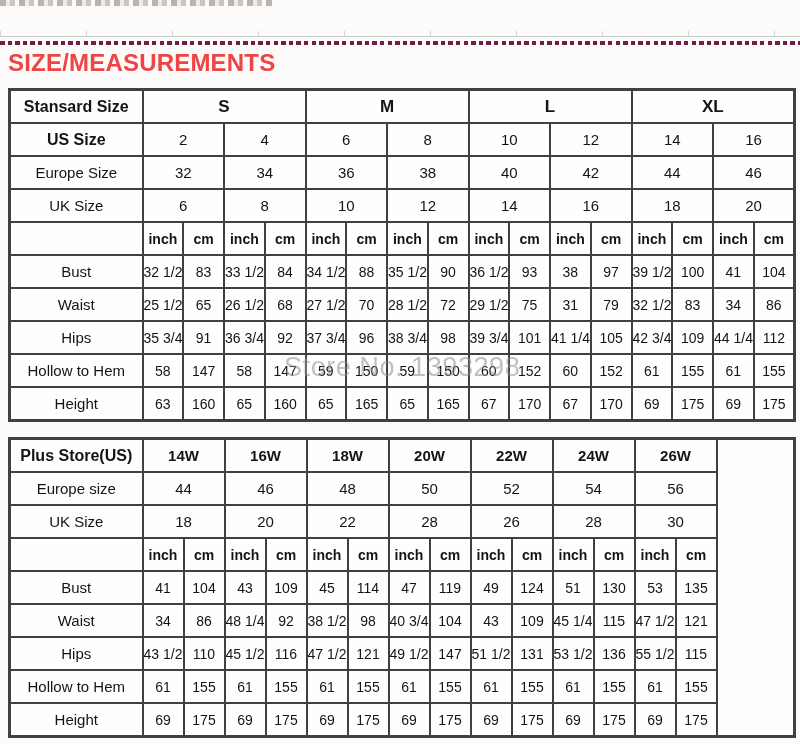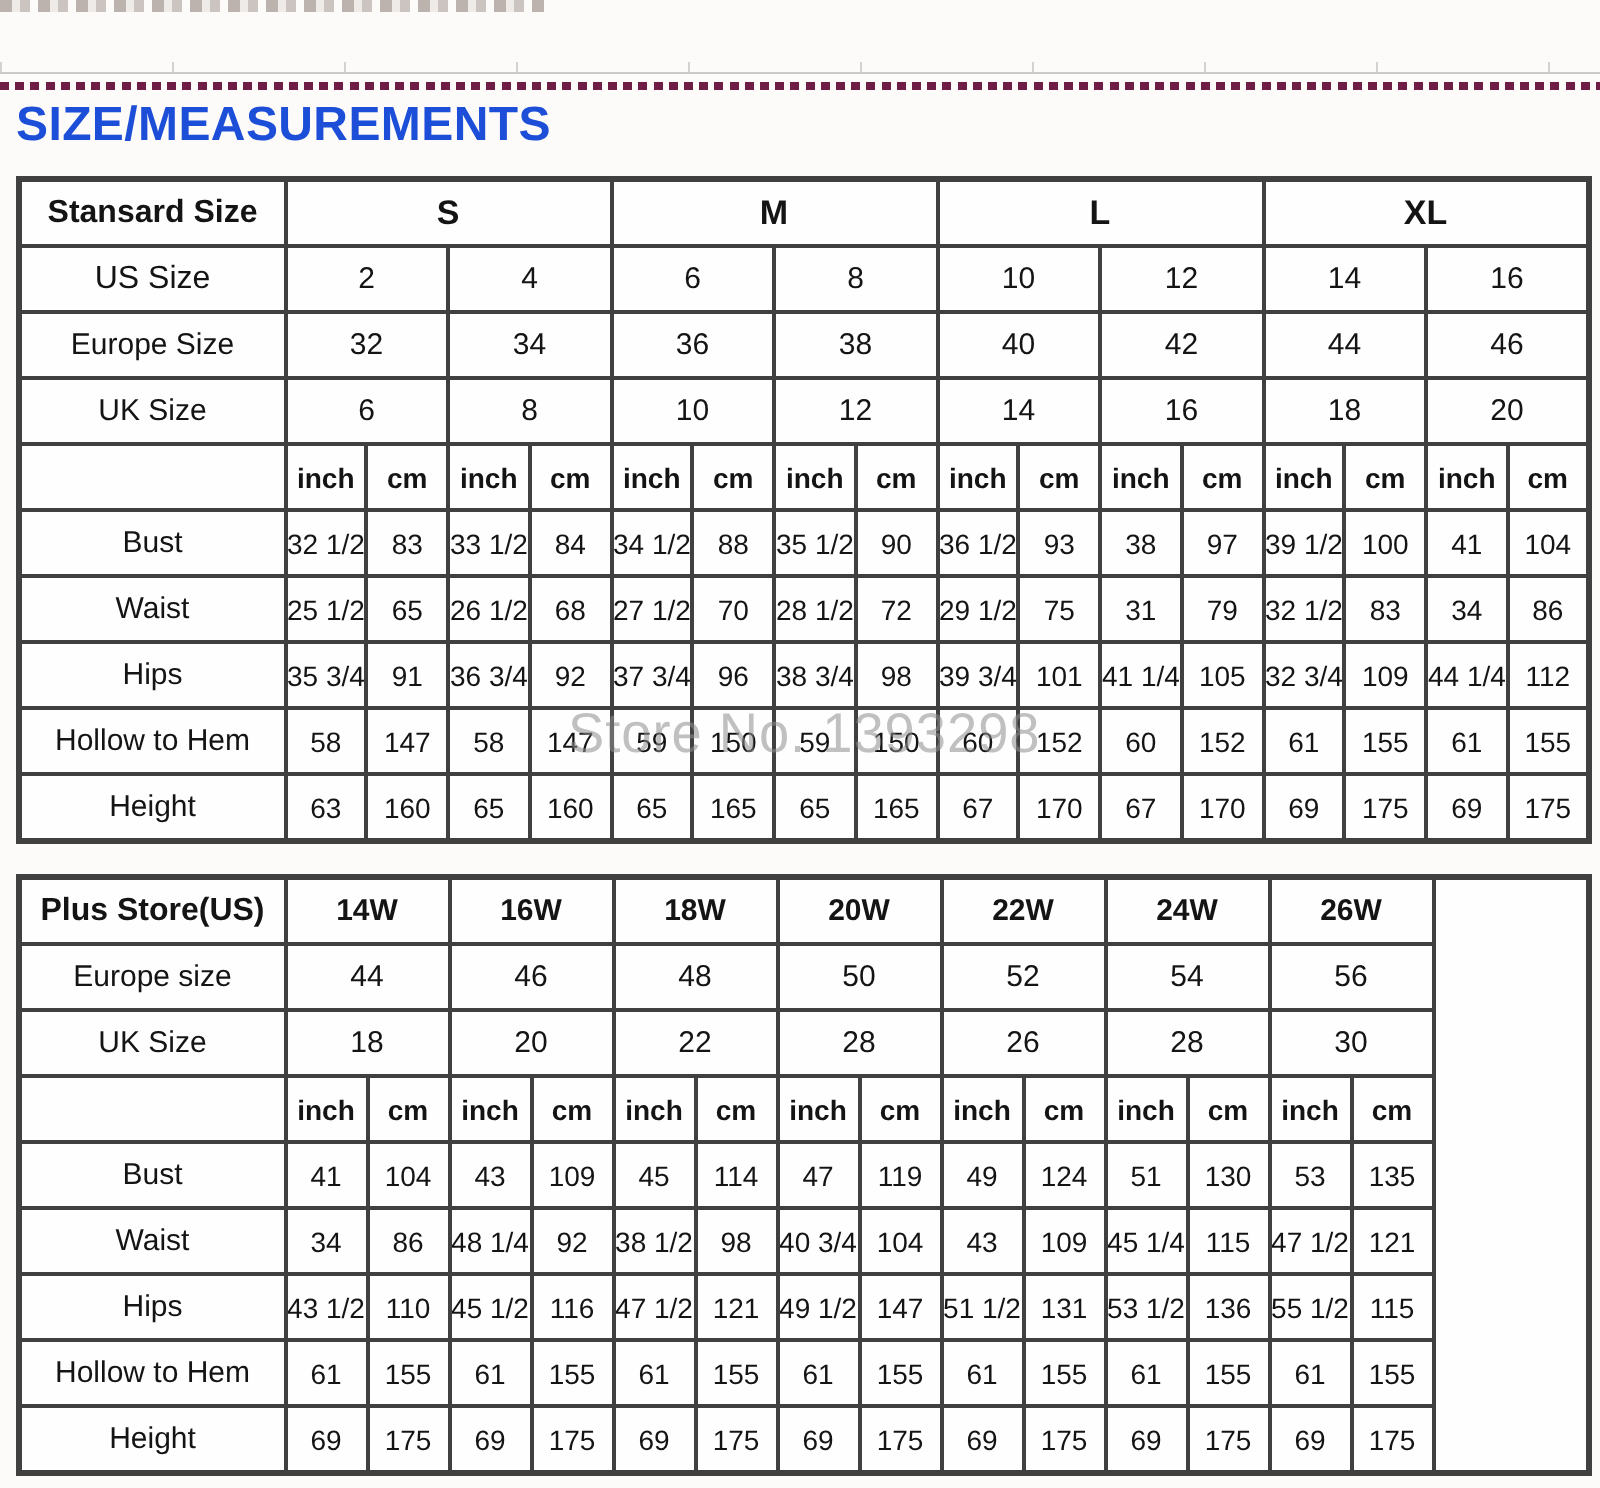--- a/index.html
+++ b/index.html
@@ -16,33 +16,33 @@
   
   .tick-stubs{position:absolute;left:0;top:31px;width:800px;height:5px;
     background:repeating-linear-gradient(90deg,#d2d2d2 0 1px,transparent 1px 86px);}
   .gray-rule{position:absolute;left:0;top:36px;width:800px;height:1px;background:#c9c9c9;}
 
   
   .dashed-divider{position:absolute;left:0;top:41px;width:800px;height:4px;
     background:repeating-linear-gradient(90deg,#6e1e44 0 4.5px,rgba(255,240,248,0) 4.5px 7.6px);}
 
   .page-title{position:absolute;left:8px;top:49px;font-size:24px;font-weight:bold;
-    color:#1d4ed8;letter-spacing:.2px;}
+    color:#ef4444;letter-spacing:.2px;}
 
   table.size-table{position:absolute;left:8px;border-collapse:collapse;table-layout:fixed;
     width:788px;background:#fefefe;border:3px solid #404040;padding-left:24px;}
   #t1{top:88px;}
   #t2{top:437px;}
   .size-table td,.size-table th{border:2px solid #404040;height:31px;padding:0;
     text-align:center;vertical-align:middle;font-size:15px;font-weight:normal;color:#141414;
     white-space:nowrap;overflow:hidden;}
   .size-table th.corner{font-weight:bold;font-size:16px;}
   #t1 th.group{font-weight:bold;font-size:17px;}
   #t2 th.group{font-weight:bold;font-size:15px;}
-  .size-table td.b{font-weight:normal;font-size:16px;}
+  .size-table td.b{font-weight:bold;font-size:16px;}
   .size-table td.unit{font-size:14px;font-weight:bold;}
   .size-table td.val{font-size:14px;}
   .size-table td.trail{background:#fefefe;}
 
   .watermark{position:absolute;left:284px;top:351px;z-index:9;pointer-events:none;
     font-size:28px;color:#8f8f8f;opacity:.55;letter-spacing:.5px;transform:scaleX(.97);
     transform-origin:left top;}
 </style>
 </head>
 <body>
@@ -181,21 +181,21 @@
           <td class="val">36 3/4</td>
           <td class="val">92</td>
           <td class="val">37 3/4</td>
           <td class="val">96</td>
           <td class="val">38 3/4</td>
           <td class="val">98</td>
           <td class="val">39 3/4</td>
           <td class="val">101</td>
           <td class="val">41 1/4</td>
           <td class="val">105</td>
-          <td class="val">32 3/4</td>
+          <td class="val">42 3/4</td>
           <td class="val">109</td>
           <td class="val">44 1/4</td>
           <td class="val">112</td>
         </tr>
         <tr>
           <td>Hollow to Hem</td>
           <td class="val">58</td>
           <td class="val">147</td>
           <td class="val">58</td>
           <td class="val">147</td>

